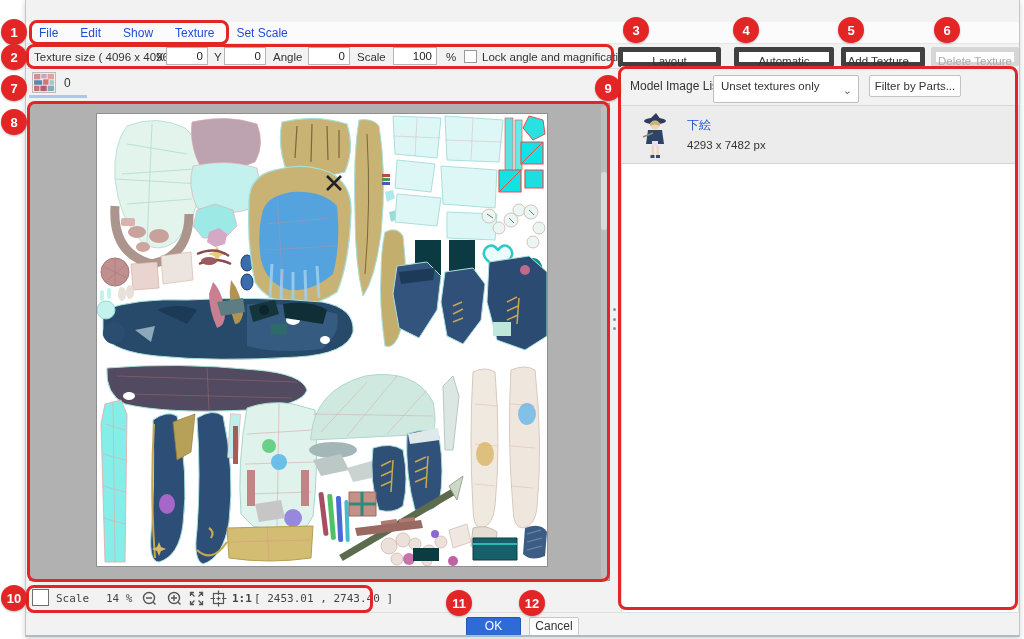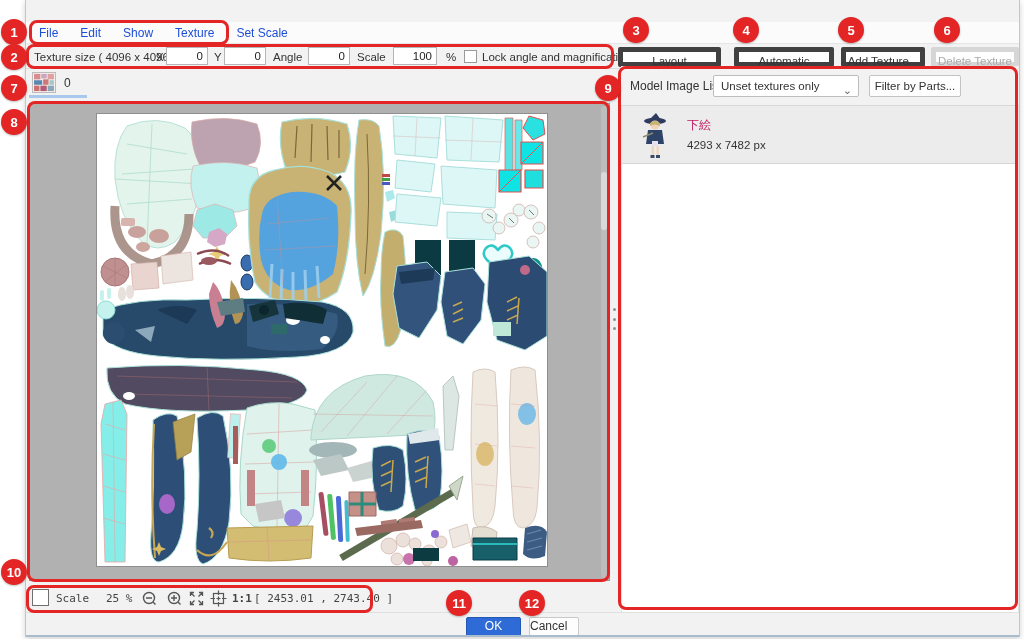--- a/index.html
+++ b/index.html
@@ -67,51 +67,51 @@
   .sb-txt { position:absolute; top:7px; white-space:nowrap; }
   .sb-ico { position:absolute; top:5px; width:17px; height:17px; }
 
   
   .footer-line { position:absolute; left:0; top:612px; width:100%; height:1px; background:#e0e0e0; }
   .ok-btn { position:absolute; left:440px; top:617px; width:55px; height:19px;
     background:#2e6bd6; border:1px solid #2257b4; border-radius:2px; color:#fff;
     font-size:12px; text-align:center; line-height:17px; }
   .cancel-btn { position:absolute; left:503px; top:617px; width:50px; height:19px;
     background:#fdfdfd; border:1px solid #c9c9c9; border-radius:2px; color:#333;
-    font-size:12px; text-align:left; line-height:17px; }
+    font-size:12px; text-align:center; line-height:17px; }
   .win-bottom-accent { position:absolute; left:0; bottom:-1px; width:100%; height:2px; background:#a9bccb; }
 
   
   .right-panel { position:absolute; left:595px; top:66px; width:398px; height:546px; }
   .rp-header { position:absolute; left:0; top:0; width:100%; height:39px; background:#f2f2f2; }
   .rp-title { position:absolute; left:9px; top:13px; font-size:12px; color:#333; white-space:nowrap; }
-  .rp-dropdown { position:absolute; left:92px; top:9px; width:146px; height:22px; background:#fff;
+  .rp-dropdown { position:absolute; left:92px; top:9px; width:146px; height:28px; background:#fff;
     border:1px solid #bdbdbd; border-radius:2px; font-size:11.5px; color:#333;
     line-height:20px; padding-left:7px; }
   .rp-dd-chev { position:absolute; right:6px; top:4px; font-size:11px; color:#666; }
   .rp-filter-btn { position:absolute; left:248px; top:9px; width:92px; height:22px; background:#fefefe;
     border:1px solid #c3c3c3; border-radius:2px; font-size:11.5px; color:#333;
     text-align:center; line-height:20px; }
   .rp-list { position:absolute; left:0; top:39px; width:100%; height:507px; background:#fff;
     border-top:1px solid #d8d8d8; border-left:1px solid #e2e2e2; border-right:1px solid #e2e2e2; }
   .rp-row { position:absolute; left:0; top:0; width:100%; height:58px; background:#ececec;
     border-bottom:1px solid #d5d5d5; }
   .rp-thumb { position:absolute; left:20px; top:5px; width:27px; height:48px; }
-  .rp-name { position:absolute; left:65px; top:11px; font-size:12px; color:#be185d; }
+  .rp-name { position:absolute; left:65px; top:11px; font-size:12px; color:#1d4ed8; }
   .rp-size { position:absolute; left:65px; top:33px; font-size:11.5px; color:#333; }
 
   
   .ann-box { position:absolute; border:3px solid #e42525; border-radius:8px;
     pointer-events:none; z-index:40; }
   .ann-circle { position:absolute; width:26px; height:26px; border-radius:50%;
     background:#e42525; color:#fff; font-size:13px; font-weight:bold;
     display:flex; align-items:center; justify-content:center; z-index:50;
     box-shadow:0 1px 2px rgba(0,0,0,.25); }
   .c1{left:1px;top:19px;} .c2{left:1px;top:44px;} .c7{left:1px;top:75px;}
-  .c8{left:1px;top:109px;} .c10{left:1px;top:559px;}
+  .c8{left:1px;top:109px;} .c10{left:1px;top:585px;}
   .c3{left:623px;top:17px;} .c4{left:733px;top:17px;} .c5{left:838px;top:17px;}
   .c6{left:934px;top:17px;} .c9{left:595px;top:75px;}
   .c11{left:446px;top:590px;} .c12{left:519px;top:590px;}
   .b1{left:29px;top:20px;width:200px;height:25px;}
   .b2{left:26px;top:44px;width:588px;height:25px;}
   .b8{left:27px;top:101px;width:583px;height:481px;}
   .b10{left:26px;top:585px;width:347px;height:28px;}
   .b9{left:618px;top:66px;width:400px;height:544px;}
 </style>
 </head>
@@ -369,21 +369,21 @@
 
     <div class="splitter-dots">
         <i></i>
         <i></i>
         <i></i>
       </div>
 
     <div class="statusbar">
       <div class="swatch"></div>
       <span class="sb-txt" style="left:30px;">Scale</span>
-      <span class="sb-txt" style="left:80px;">25 %</span>
+      <span class="sb-txt" style="left:80px;">14 %</span>
       <svg class="sb-ico" style="left:115px;" viewBox="0 0 17 17">
         <circle cx="8" cy="8" r="5.5" fill="none" stroke="#555" stroke-width="1.4"></circle>
         <path d="M5,8 L11,8 M12.2,12.2 L14.5,14.5" stroke="#555" stroke-width="1.4"></path>
       </svg>
       <svg class="sb-ico" style="left:140px;" viewBox="0 0 17 17">
         <circle cx="8" cy="8" r="5.5" fill="none" stroke="#555" stroke-width="1.4"></circle>
         <path d="M5,8 L11,8 M8,5 L8,11 M12.2,12.2 L14.5,14.5" stroke="#555" stroke-width="1.4"></path>
       </svg>
       <svg class="sb-ico" style="left:162px;" viewBox="0 0 17 17">
         <g stroke="#555" stroke-width="1.3" fill="none">

